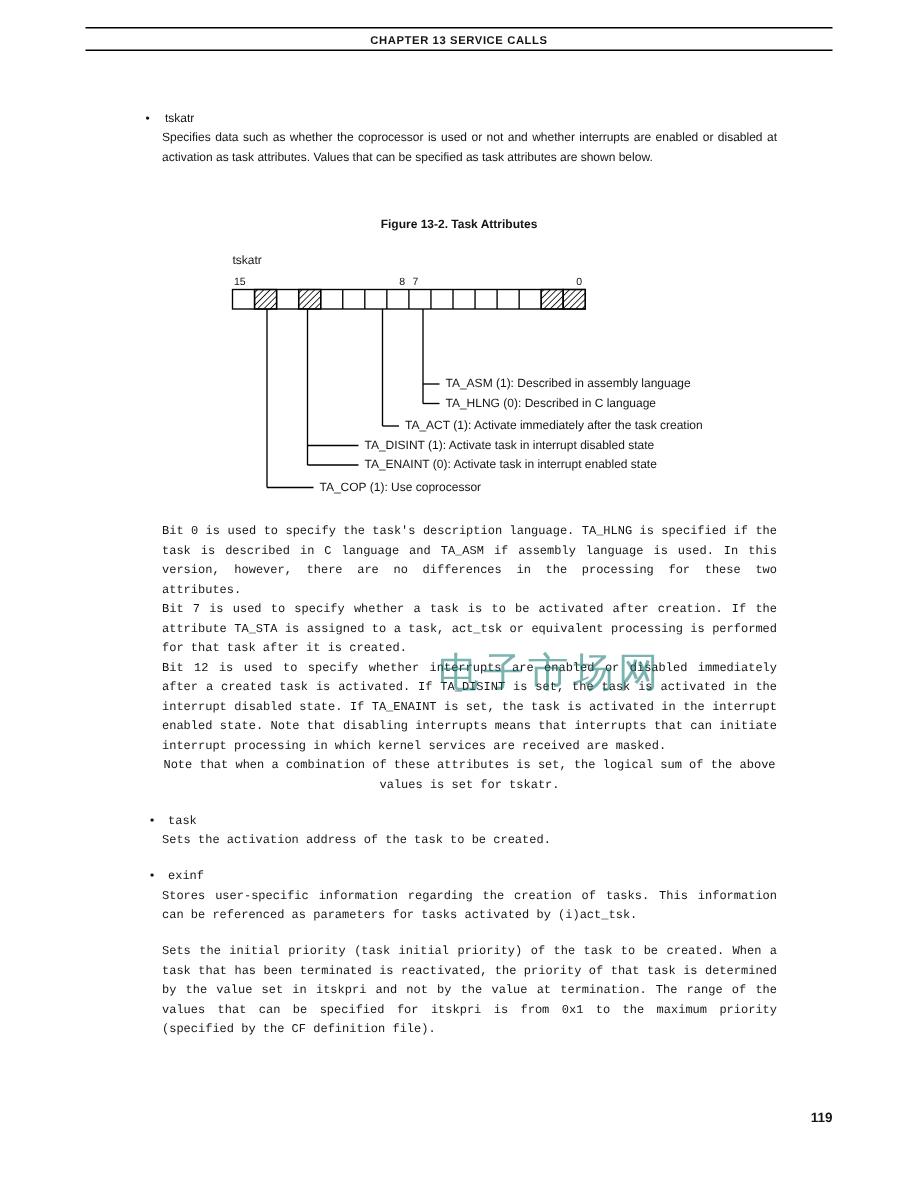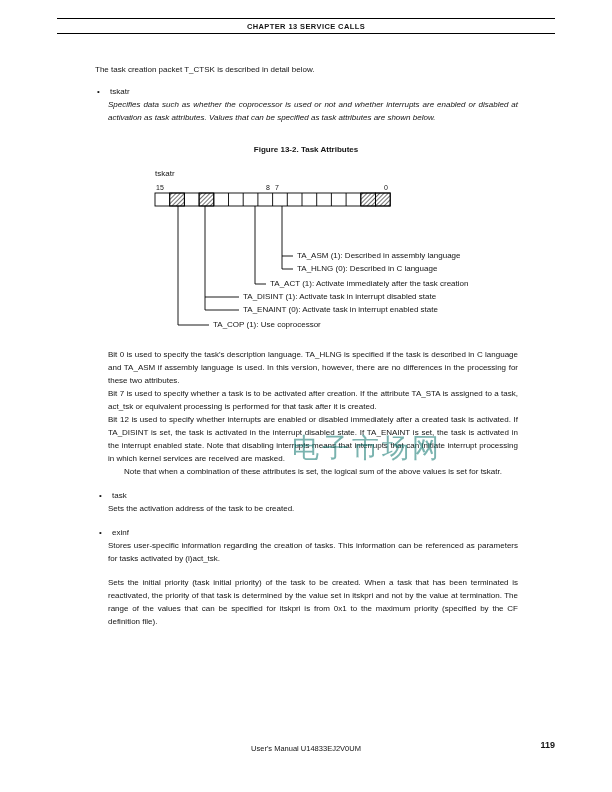--- a/index.html
+++ b/index.html
@@ -13,30 +13,30 @@
   .rule-top { top:18px; }
   .rule-bottom { top:33px; }
   .chap-header {
     position:absolute; top:20px; left:0; width:612px; text-align:center;
     font-weight:bold; font-size:7.5px; letter-spacing:.4px;
   }
   .body1 { position:absolute; top:63px; left:95px; width:423px; }
   .term-row { margin-top:9px; display:flex; gap:6px; margin-left:2px; }
   .bullet { width:7px; }
   .bullet::before { content:"\2022"; }
-  .desc { margin-left:13px; text-align:justify;font-style:italic; }
+  .desc { margin-left:13px; text-align:justify; }
   .fig-caption {
     position:absolute; top:143px; left:0; width:612px; text-align:center;
     font-weight:bold; font-size:8px;
   }
   .figure { position:absolute; top:165px; left:0; }
   svg text { font-family:"Liberation Sans", sans-serif; font-size:8px; fill:#141414; }
   svg text.small { font-size:7px; }
   svg .mid { dominant-baseline:middle; }
-  .body2 { position:absolute; top:348px; left:97px; width:421px; }
+  .body2 { position:absolute; top:348px; left:97px; width:421px;font-family:Liberation Mono, monospace; }
   .para { margin-left:11px; text-align:justify; }
   .para.last { text-align:center; }
   .entry { margin-top:11px; }
   .entry .desc2 { margin-left:11px; text-align:justify; }
   .watermark {
     position:absolute; top:428px; left:292px; font-size:27px; line-height:40px;
     color:#0f766e; opacity:.55; letter-spacing:3px; white-space:nowrap;
     pointer-events:none;
   }
   .footer-center { position:absolute; top:742px; left:0; width:612px; text-align:center; font-size:7.5px; }
@@ -45,21 +45,20 @@
 </head>
 <body>
 
 <div class="page">
 
   <div class="chap-rule rule-top"></div>
   <div class="chap-header">CHAPTER 13  SERVICE CALLS</div>
   <div class="chap-rule rule-bottom"></div>
 
   <div class="body1">
-    <p class="intro">The task creation packet T_CTSK is described in detail below.</p>
     <div class="term-row">
       <span class="bullet"></span>
       <span class="term">tskatr</span>
     </div>
     <p class="desc">Specifies data such as whether the coprocessor is used or not and whether interrupts are enabled or disabled at activation as task attributes.  Values that can be specified as task attributes are shown below.</p>
   </div>
 
   <div class="fig-caption">Figure 13-2.  Task Attributes</div>
 
   <svg class="figure" width="612" height="175" viewBox="0 0 612 175" xmlns="http://www.w3.org/2000/svg">
@@ -148,16 +147,15 @@
       <p class="desc2">Stores user-specific information regarding the creation of tasks.  This information can be referenced as parameters for tasks activated by (i)act_tsk.</p>
     </div>
 
     <div class="entry">
       <p class="desc2">Sets the initial priority (task initial priority) of the task to be created.  When a task that has been terminated is reactivated, the priority of that task is determined by the value set in itskpri and not by the value at termination. The range of the values that can be specified for itskpri is from 0x1 to the maximum priority (specified by the CF definition file).</p>
     </div>
   </div>
 
   <div class="watermark">电子市场网</div>
 
-  <div class="footer-center">User's Manual U14833EJ2V0UM</div>
   <div class="footer-page">119</div>
 
 </div>
 
 </body></html>

